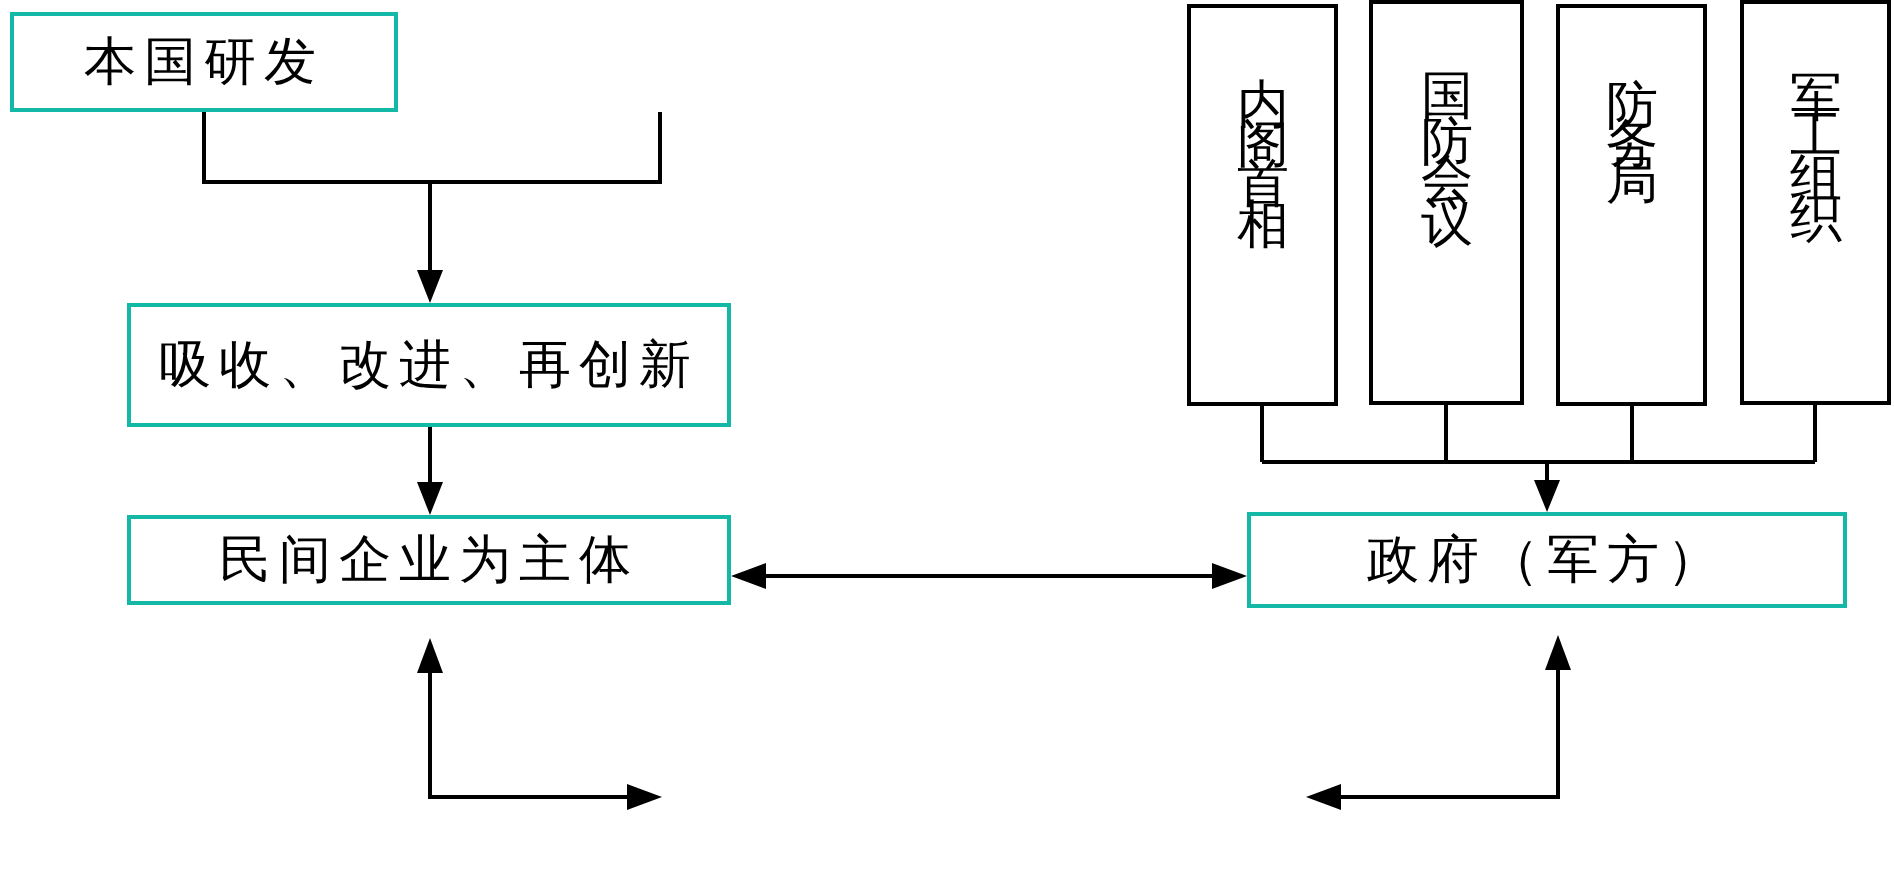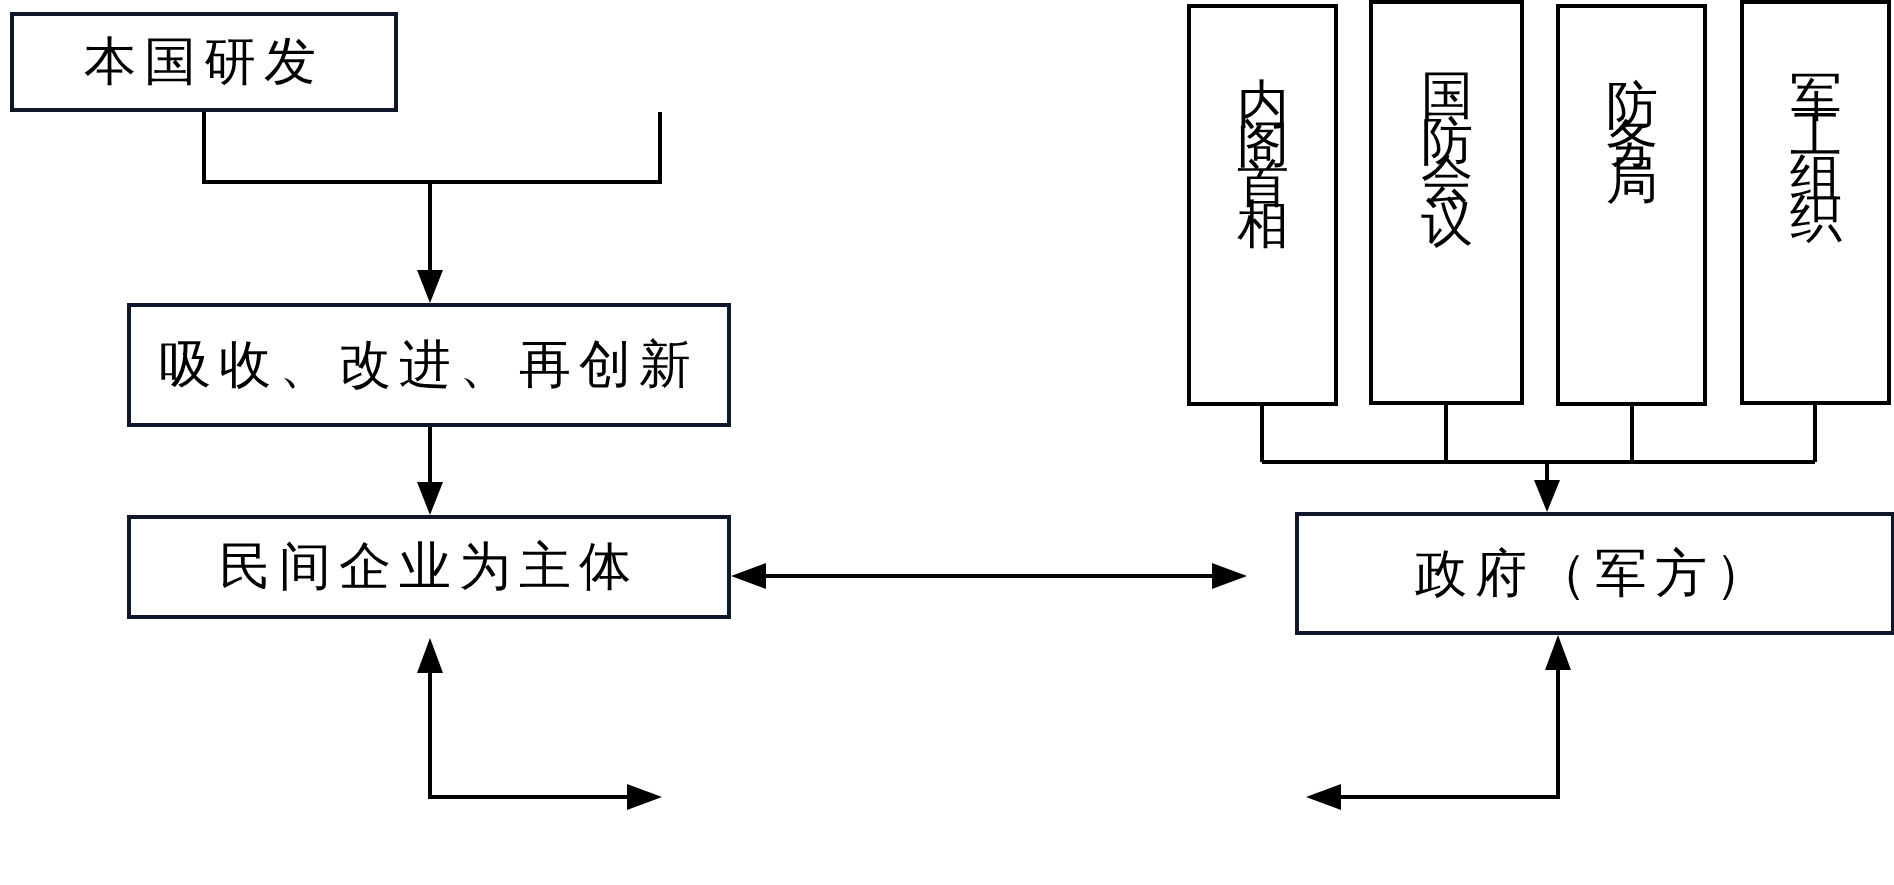--- a/index.html
+++ b/index.html
@@ -14,21 +14,21 @@
   }
   #wires {
     position: absolute;
     left: 0; top: 0;
     width: 1894px; height: 885px;
     pointer-events: none;
   }
   .box {
     position: absolute;
     box-sizing: border-box;
-    border: 4px solid #0f172a;
+    border: 4px solid #14b8a6;
     background: #ffffff;
     display: flex;
     align-items: center;
     justify-content: center;
     font-size: 52px;
     letter-spacing: 8px;
     white-space: nowrap;
   }
   .vbox {
     position: absolute;
@@ -95,34 +95,34 @@
       <polygon class="head" points="1306,797 1341,784 1341,810"></polygon>
       <polygon class="head" points="1558,635 1545,670 1571,670"></polygon>
     </g>
   </svg>
 
   <div class="box" style="left:10px; top:12px; width:388px; height:100px;">本国研发</div>
 
 
   <div class="box" style="left:127px; top:303px; width:604px; height:124px;">吸收、改进、再创新</div>
 
-  <div class="box" style="left:127px; top:515px; width:604px; height:104px;">民间企业为主体</div>
+  <div class="box" style="left:127px; top:515px; width:604px; height:90px;">民间企业为主体</div>
 
   <div class="vbox" style="left:1187px; top:4px; width:151px; height:402px;">
     <span class="vtext">内阁首相</span>
   </div>
 
   <div class="vbox" style="left:1369px; top:0px; width:155px; height:405px;">
     <span class="vtext">国防会议</span>
   </div>
 
   <div class="vbox" style="left:1556px; top:4px; width:151px; height:402px;">
     <span class="vtext">防务局</span>
   </div>
 
   <div class="vbox" style="left:1740px; top:0px; width:151px; height:405px;">
     <span class="vtext">军工组织</span>
   </div>
 
-  <div class="box" style="left:1247px; top:512px; width:600px; height:123px;margin-left:48px;">政府（军方）</div>
+  <div class="box" style="left:1247px; top:512px; width:600px; height:96px;">政府（军方）</div>
 
 
 </div>
 
 </body></html>

